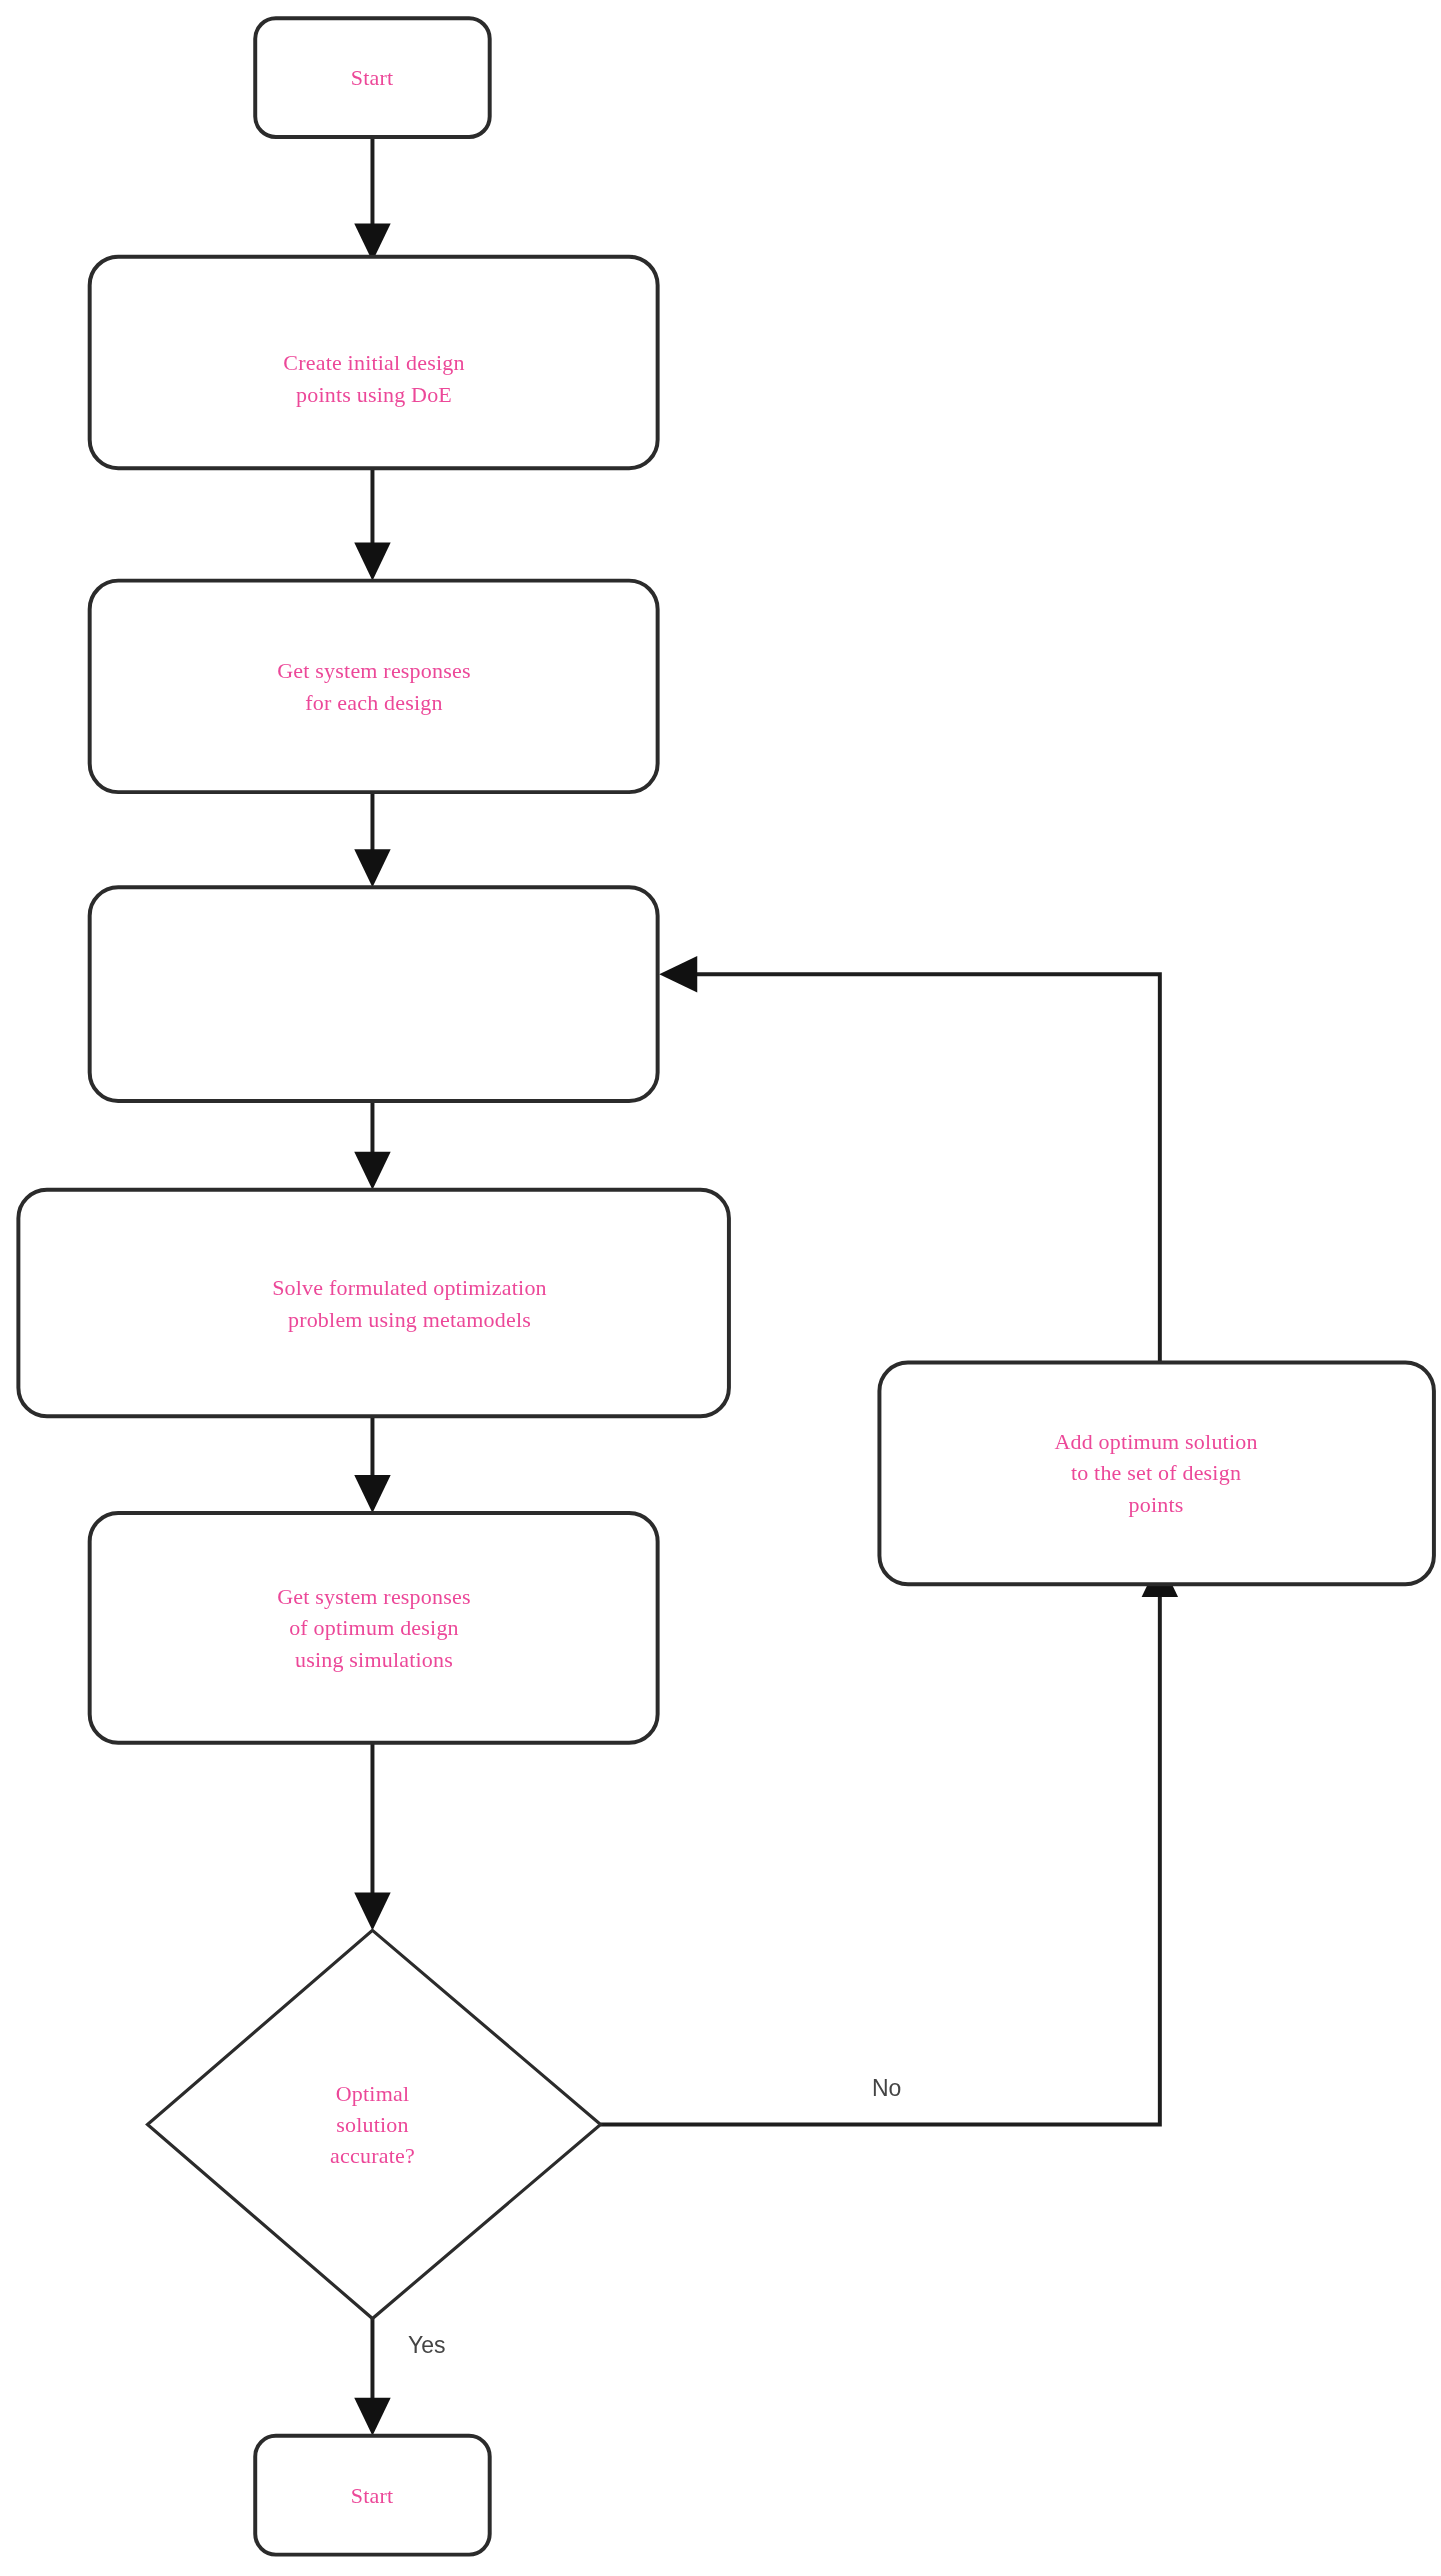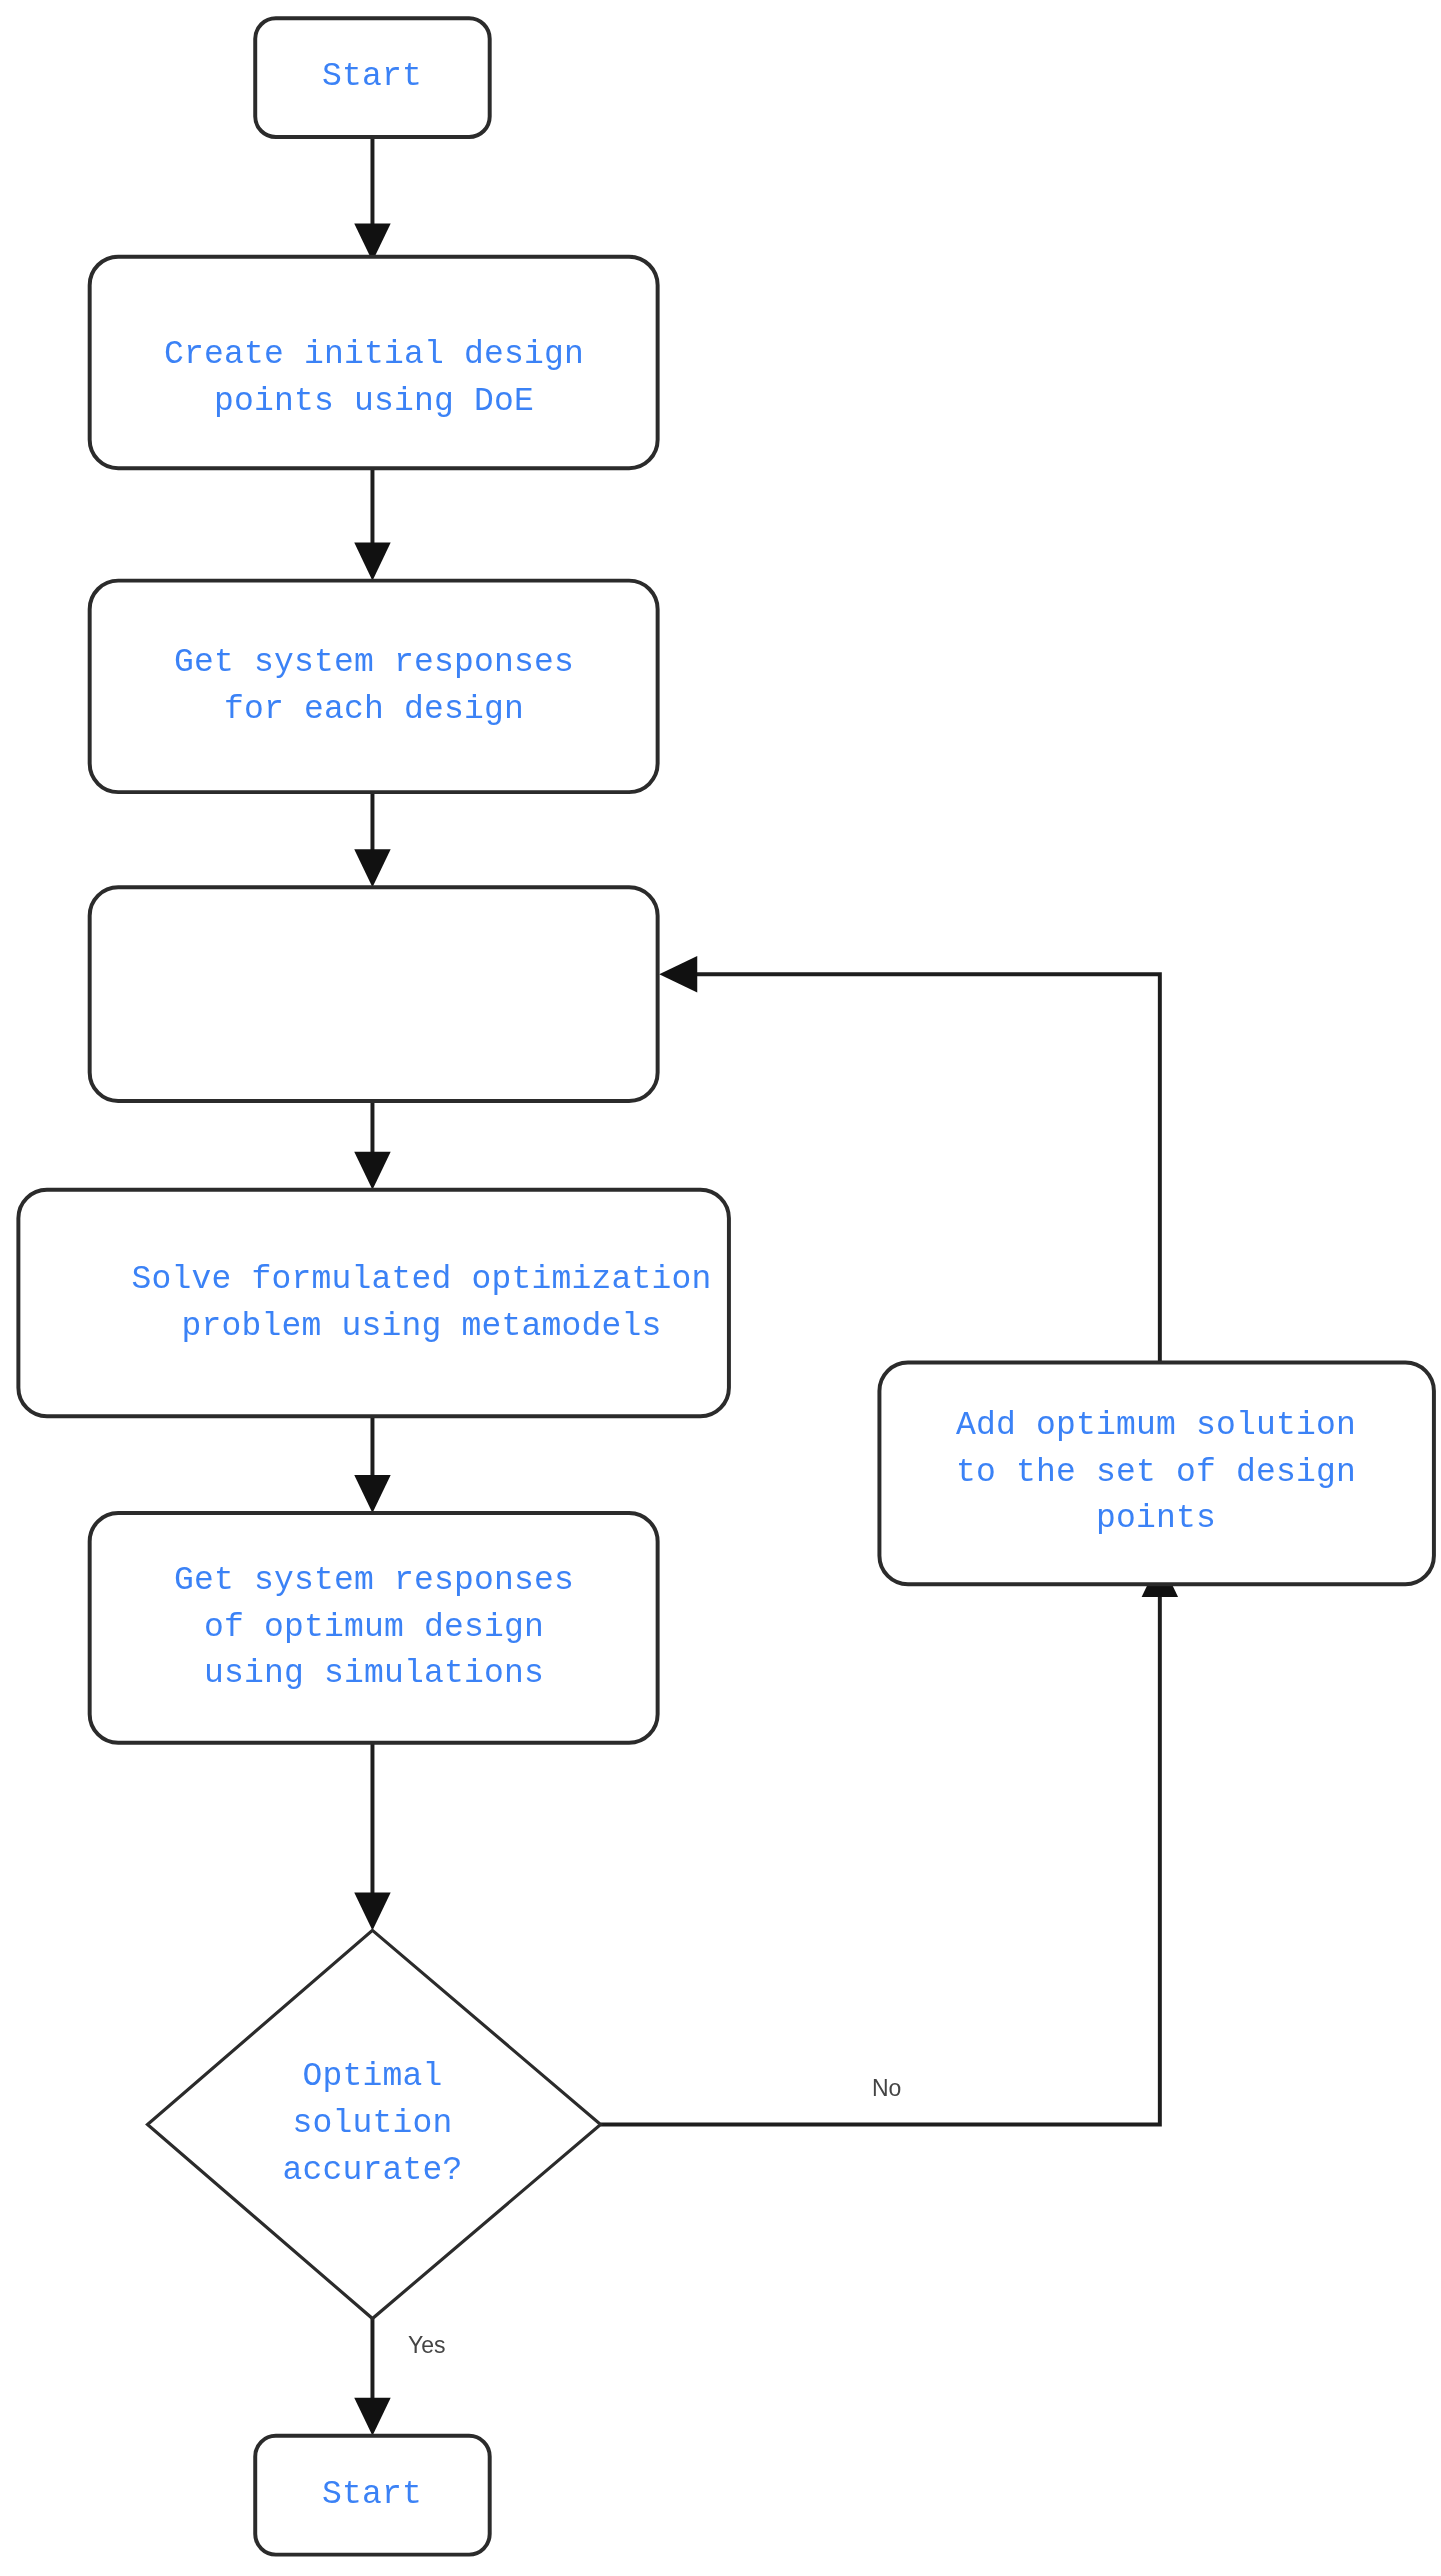--- a/index.html
+++ b/index.html
@@ -42,23 +42,23 @@
   .edge-head {
     fill: #111111;
     stroke: none;
   }
   .node-label {
     position: absolute;
     display: flex;
     align-items: center;
     justify-content: center;
     text-align: center;
-    color: #3b82f6;
-    font-family: Liberation Mono, monospace;
-    font-size: 33px;
+    color: #ec4899;
+    font-family: Liberation Serif, serif;
+    font-size: 22px;
     line-height: 1.42;
     white-space: pre-line;
     letter-spacing: 0.2px;
     pointer-events: none;
   }
   .edge-label {
     position: absolute;
     color: #444444;
     font-family: "Liberation Sans", sans-serif;
     font-size: 23px;
@@ -152,21 +152,21 @@
 
   <div class="node-label" style="left:255px; top:18px; width:234px; height:119px;">Start</div>
 
   <div class="node-label" style="left:90px; top:273px; width:568px; height:211px;">Create initial design
 points using DoE</div>
 
   <div class="node-label" style="left:90px; top:581px; width:568px; height:211px;">Get system responses
 for each design</div>
 
 
-  <div class="node-label" style="left:18px; top:1190px; width:807px; height:227px;">Solve formulated optimization
+  <div class="node-label" style="left:6px; top:1190px; width:807px; height:227px;">Solve formulated optimization
 problem using metamodels</div>
 
   <div class="node-label" style="left:90px; top:1513px; width:568px; height:230px;">Get system responses
 of optimum design
 using simulations</div>
 
   <div class="node-label" style="left:879px; top:1362px; width:554px; height:222px;">Add optimum solution
 to the set of design
 points</div>
 

